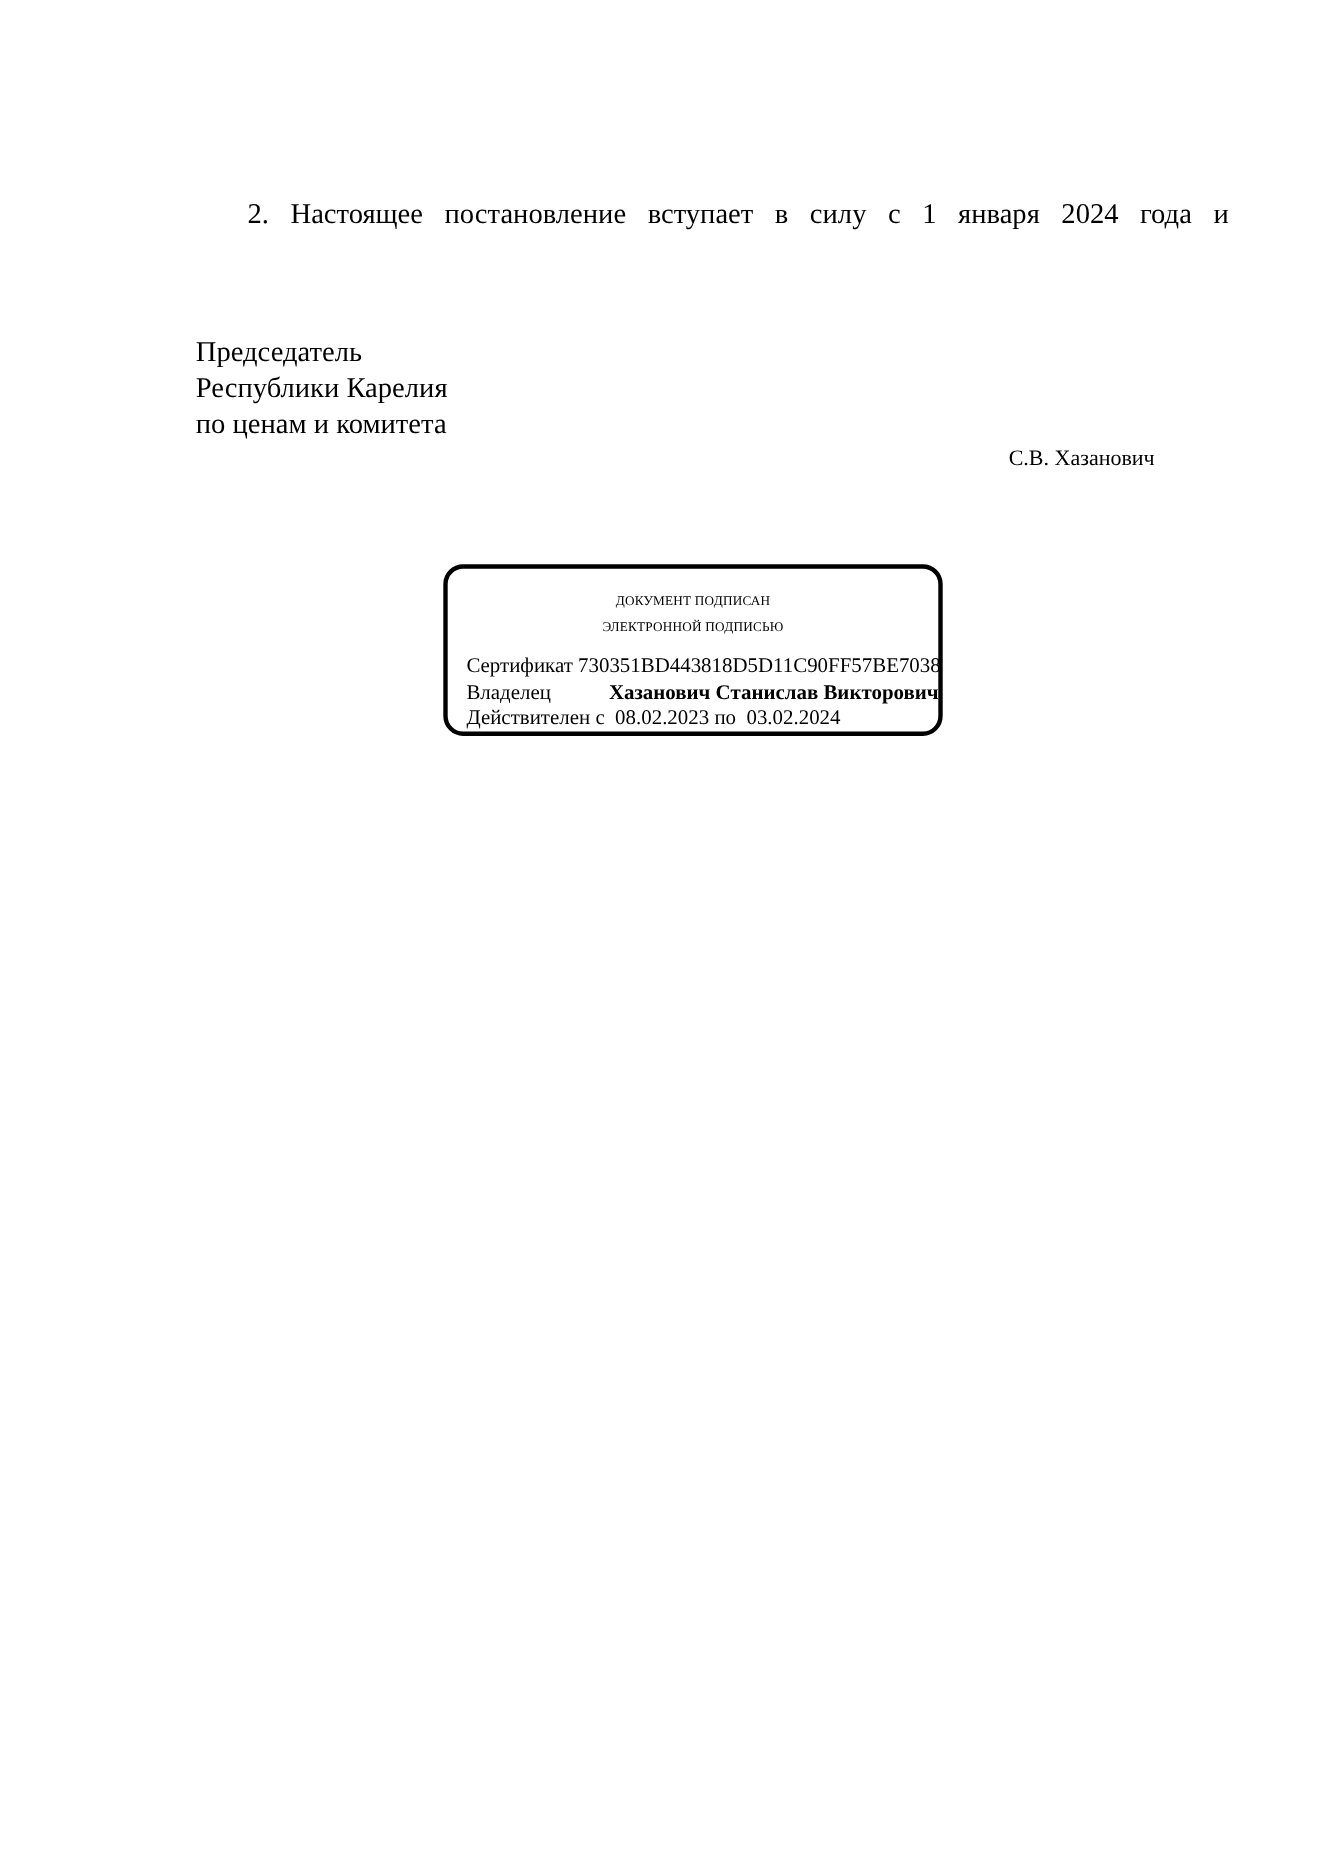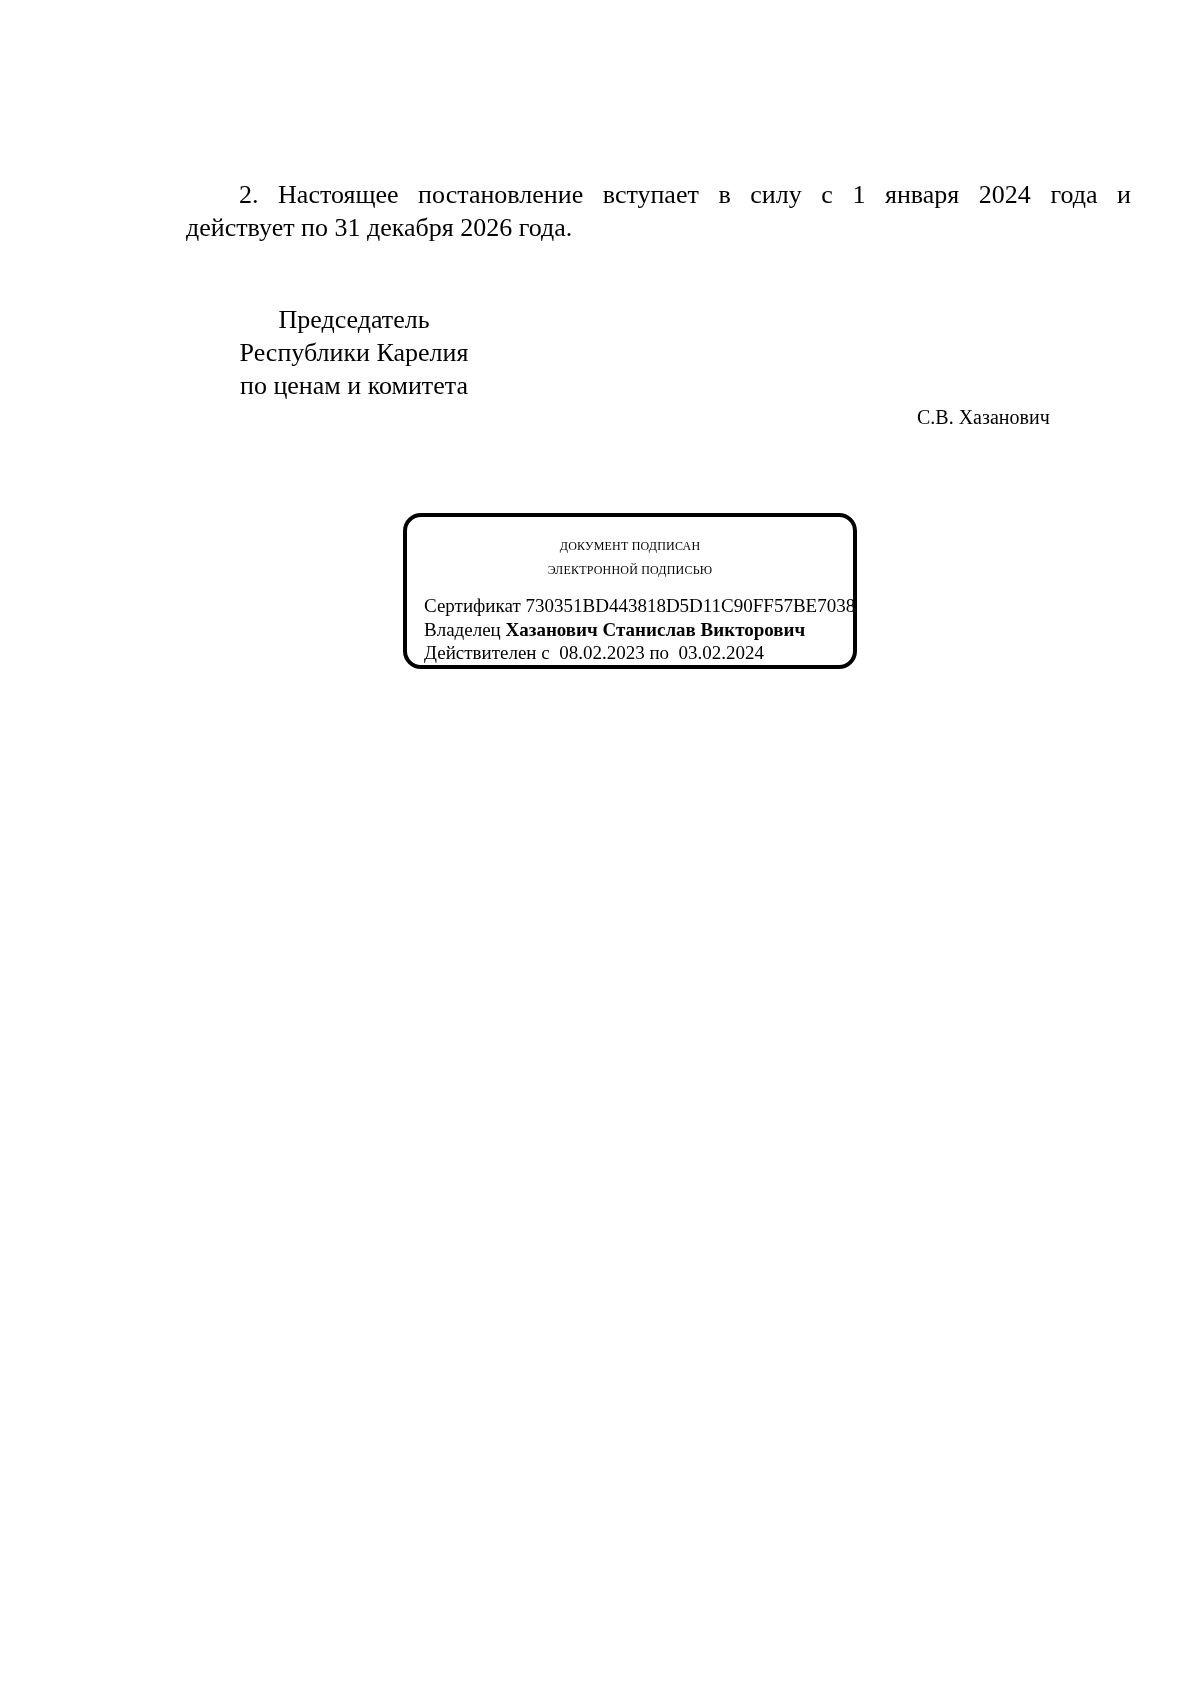--- a/index.html
+++ b/index.html
@@ -1,36 +1,35 @@
 <!DOCTYPE html>
 <html><head>
 <meta charset="utf-8">
 <style>
   html, body { margin: 0; padding: 0; background: #ffffff; }
   body { width: 1200px; height: 1697px; position: relative; overflow: hidden;
          font-family: "Liberation Serif", "DejaVu Serif", serif; color: #000; }
   .para { position: absolute; left: 172px; width: 945px; font-size: 26px; line-height: 33px; }
   .para .l1 { display: block; text-align: justify; text-align-last: justify; text-indent: 53px; white-space: nowrap; }
   .para .l2 { display: block; text-align: left; }
-  .sigblock { position: absolute; left: 178px; top: 303px; width: 352px; text-align: center;
+  .sigblock { position: absolute; left: 178px; top: 303px; width: 352px; text-align: left;
               font-size: 26px; line-height: 33px; }
   .signame { position: absolute; left: 917px; top: 401px; font-size: 20px; line-height: 33px; white-space: nowrap; }
   .stamp { position: absolute; left: 403px; top: 513px; width: 446px; height: 148px;
            border: 4px solid #000; border-radius: 18px; box-sizing: content-box; }
   .stamp .head { position: absolute; left: 0; right: 0; top: 17px; text-align: center;
                  font-size: 12px; line-height: 24px; letter-spacing: 0.2px; }
   .stamp .rows { position: absolute; left: 17px; top: 77px; font-size: 19px; line-height: 23.5px; white-space: nowrap; }
-  .stamp .rows b { font-weight: bold; }
+  .stamp .rows b { font-weight: bold; margin-left: 48px; }
 </style>
 </head>
 <body>
 
-<div class="para" style="top:178px;margin-left:14px;">
+<div class="para" style="top:178px;">
   <span class="l1">2. Настоящее постановление вступает в силу с 1 января 2024 года и</span>
-  <span class="l2">действует по 31 декабря 2026 года.</span>
 </div>
 
 <div class="sigblock">
   <div>Председатель</div>
   <div>Республики Карелия</div>
   <div>по ценам и комитета</div>
 </div>
 
 <div class="signame">С.В. Хазанович</div>
 

